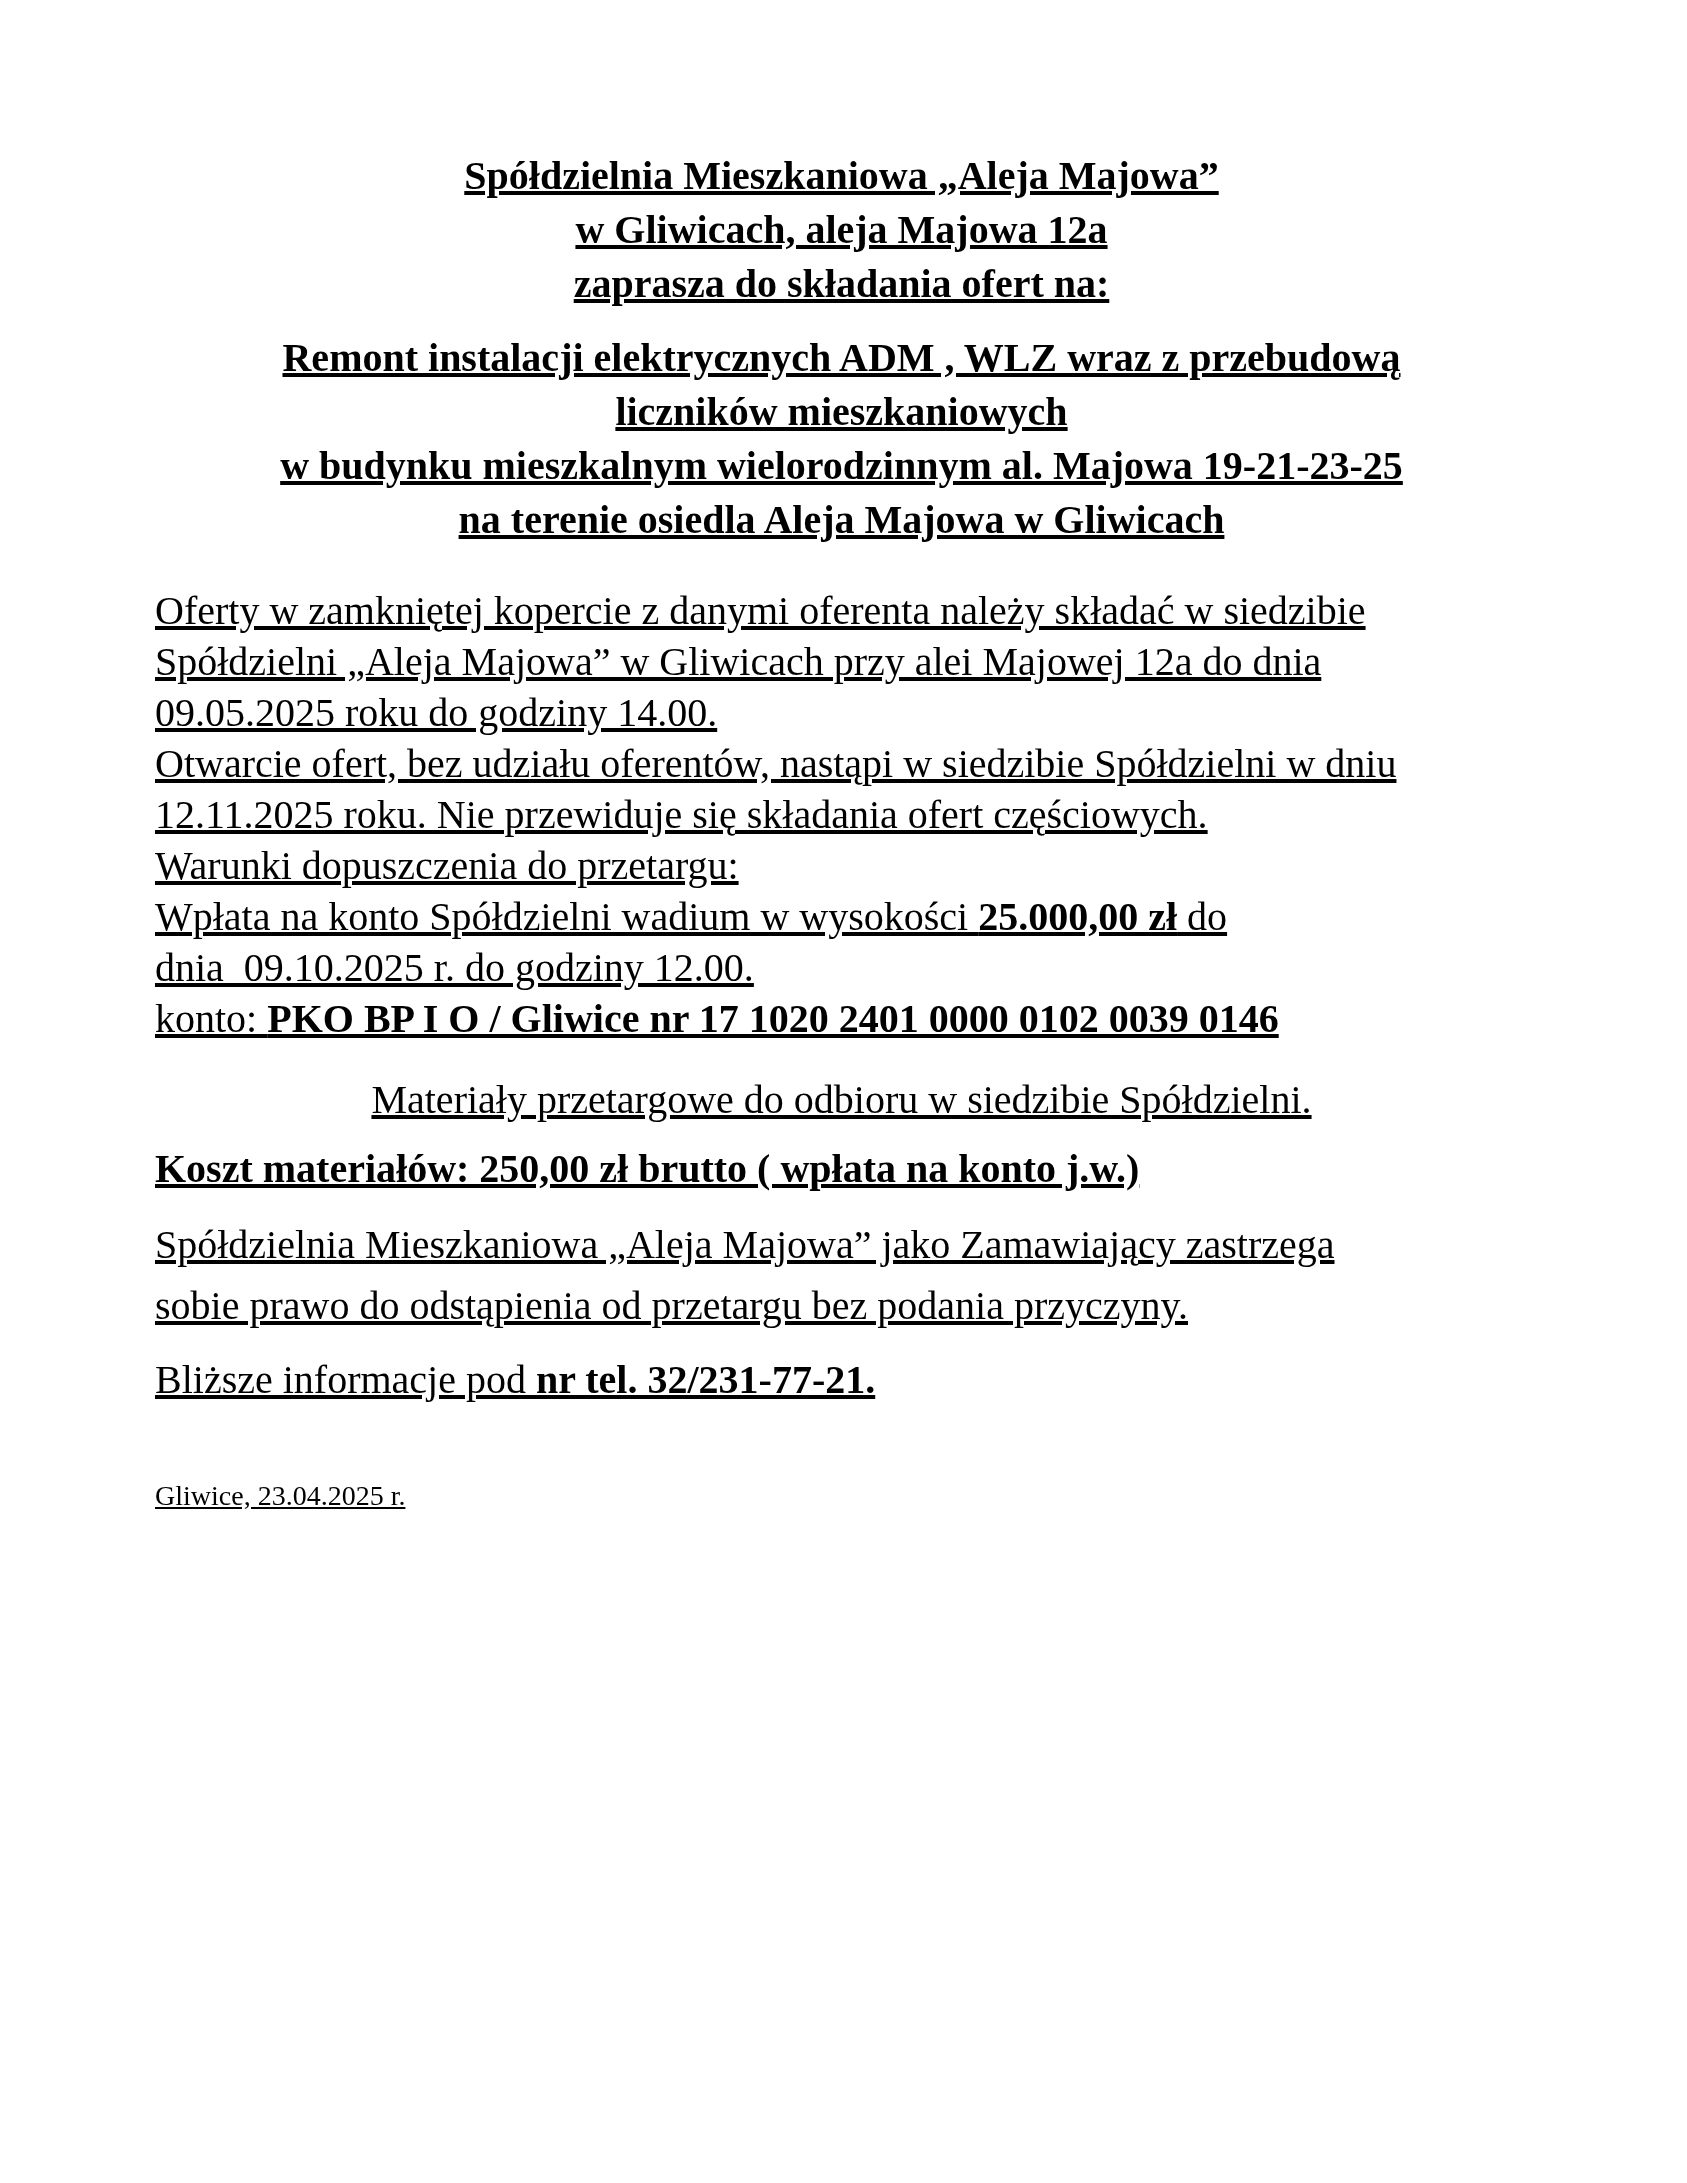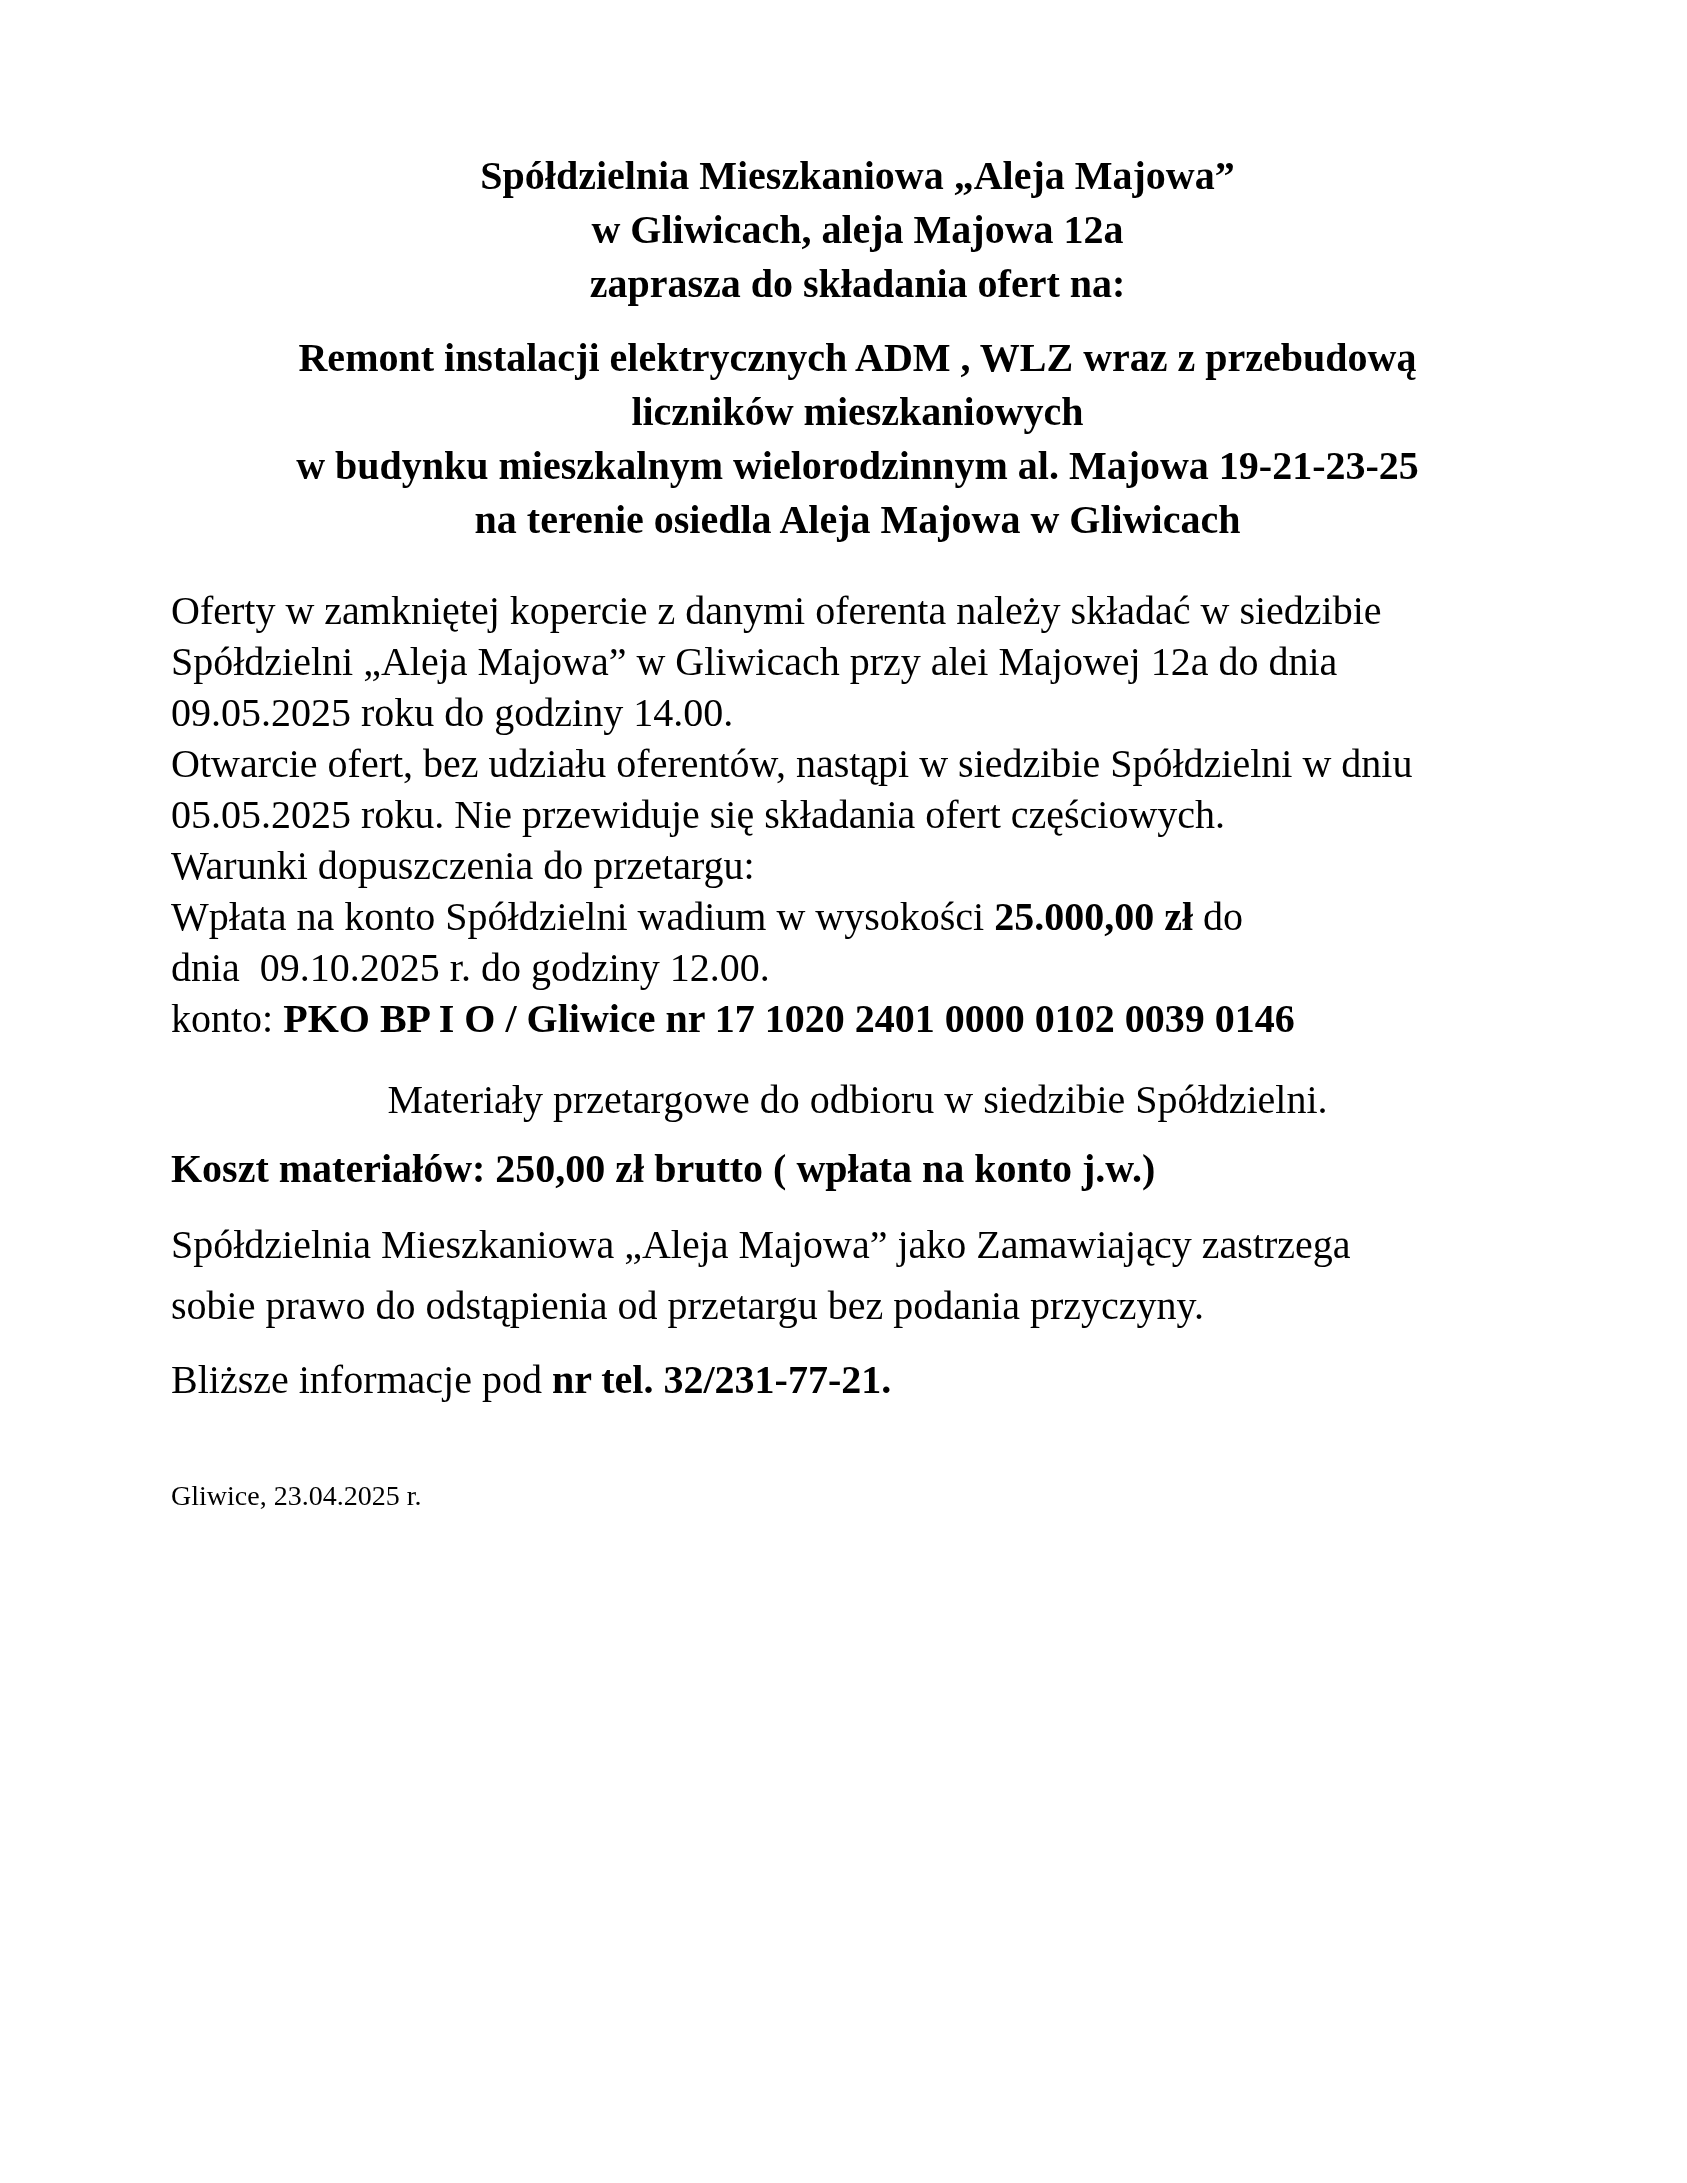--- a/index.html
+++ b/index.html
@@ -11,23 +11,24 @@
     position: relative;
     width: 1687px;
     height: 2183px;
     background: #ffffff;
     color: #000000;
     font-family: "Liberation Serif", "DejaVu Serif", serif;
     overflow: hidden;
   }
   .doc {
     position: absolute;
-    left: 171px;
+    left: 155px;
     top: 149px;
     width: 1373px;
+    text-decoration: underline;
   }
   .centered-block {
     text-align: center;
     font-weight: bold;
     font-size: 40px;
     line-height: 54px;
   }
   .subject {
     margin-top: 20px;
   }
@@ -71,21 +72,21 @@
         <div class="line"><span>liczników mieszkaniowych</span></div>
         <div class="line"><span>w budynku mieszkalnym wielorodzinnym al. Majowa 19-21-23-25</span></div>
         <div class="line"><span>na terenie osiedla Aleja Majowa w Gliwicach</span></div>
       </div>
 
     <div class="body-par offers">
         <div class="line"><span>Oferty w zamkniętej kopercie z danymi oferenta należy składać w siedzibie</span></div>
         <div class="line"><span>Spółdzielni „Aleja Majowa” w Gliwicach przy alei Majowej 12a do dnia</span></div>
         <div class="line"><span>09.05.2025 roku do godziny 14.00.</span></div>
         <div class="line"><span>Otwarcie ofert, bez udziału oferentów, nastąpi w siedzibie Spółdzielni w dniu</span></div>
-        <div class="line"><span>05.05.2025 roku. Nie przewiduje się składania ofert częściowych.</span></div>
+        <div class="line"><span>12.11.2025 roku. Nie przewiduje się składania ofert częściowych.</span></div>
         <div class="line"><span>Warunki dopuszczenia do przetargu:</span></div>
         <div class="line"><span>Wpłata na konto Spółdzielni wadium w wysokości </span><span class="bold">25.000,00 zł</span><span> do</span></div>
         <div class="line"><span>dnia  09.10.2025 r. do godziny 12.00.</span></div>
         <div class="line"><span>konto: </span><span class="bold">PKO BP I O / Gliwice nr 17 1020 2401 0000 0102 0039 0146</span></div>
       </div>
 
     <div class="body-par materials">
         <div class="line"><span>Materiały przetargowe do odbioru w siedzibie Spółdzielni.</span></div>
       </div>
 

